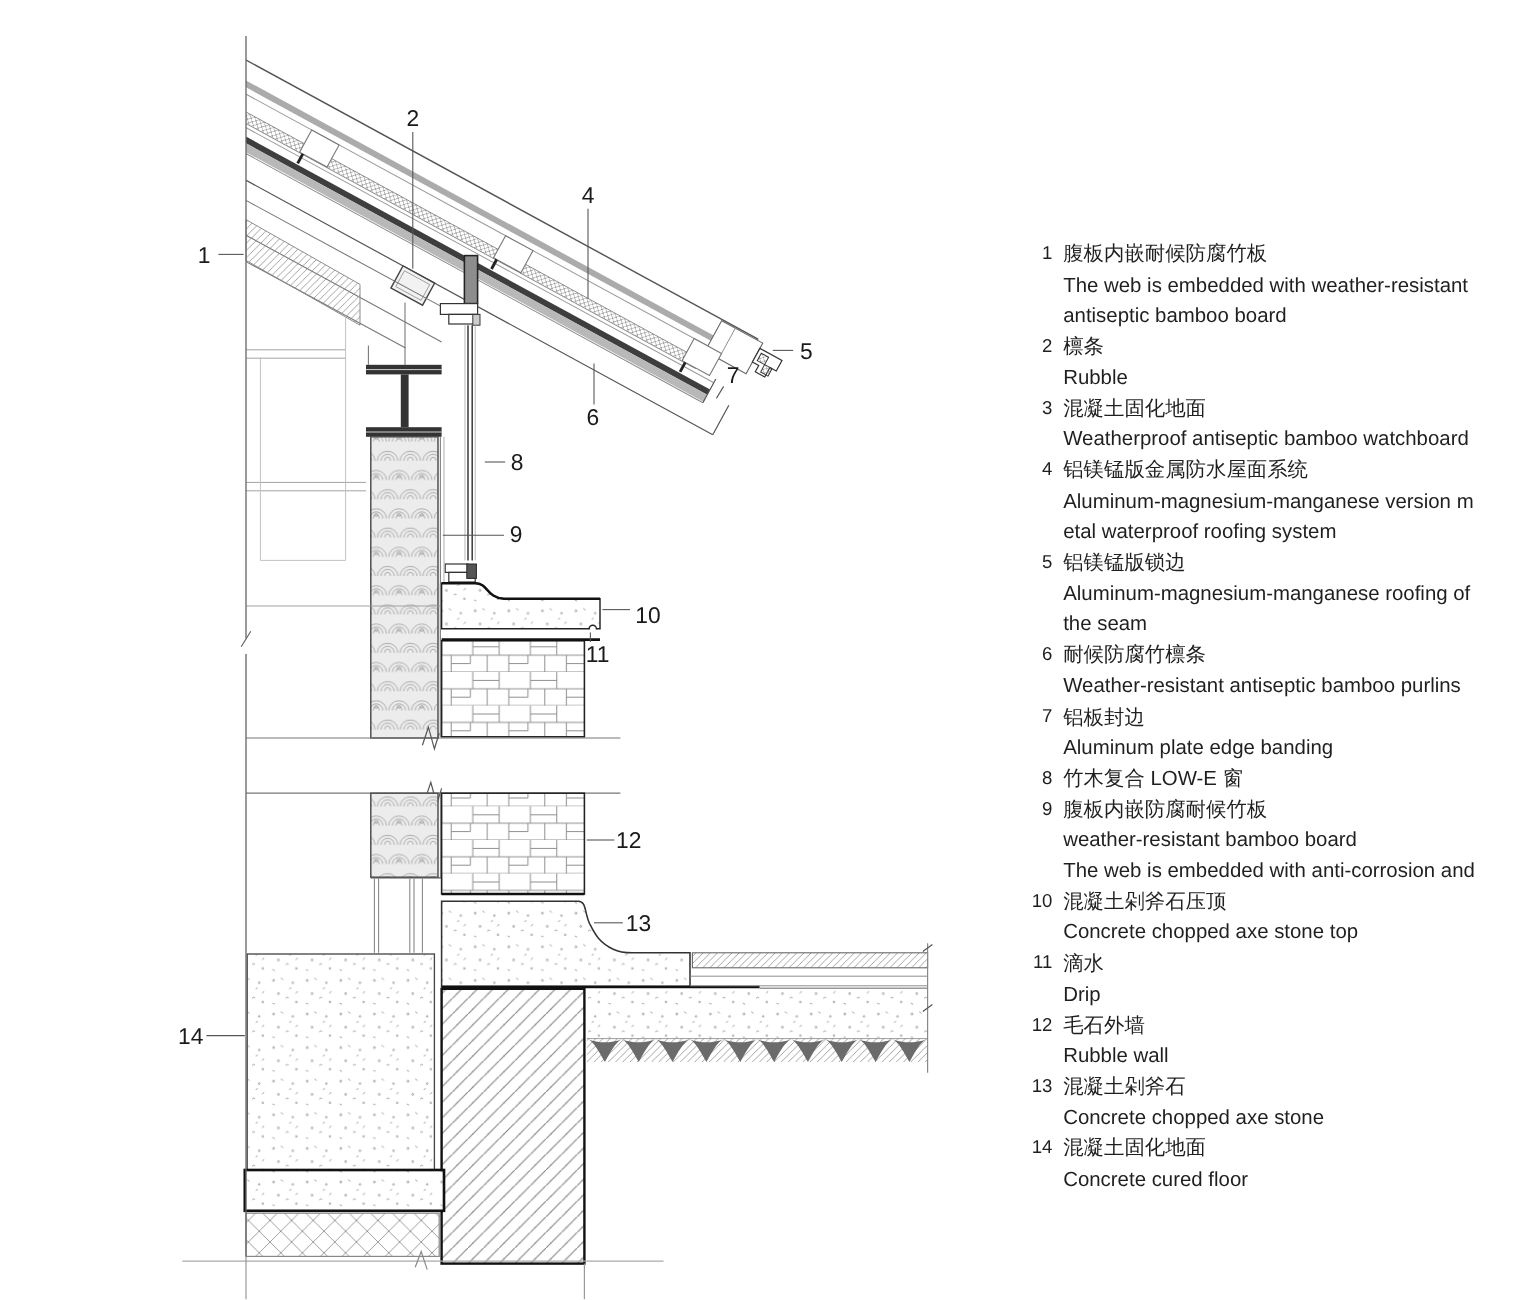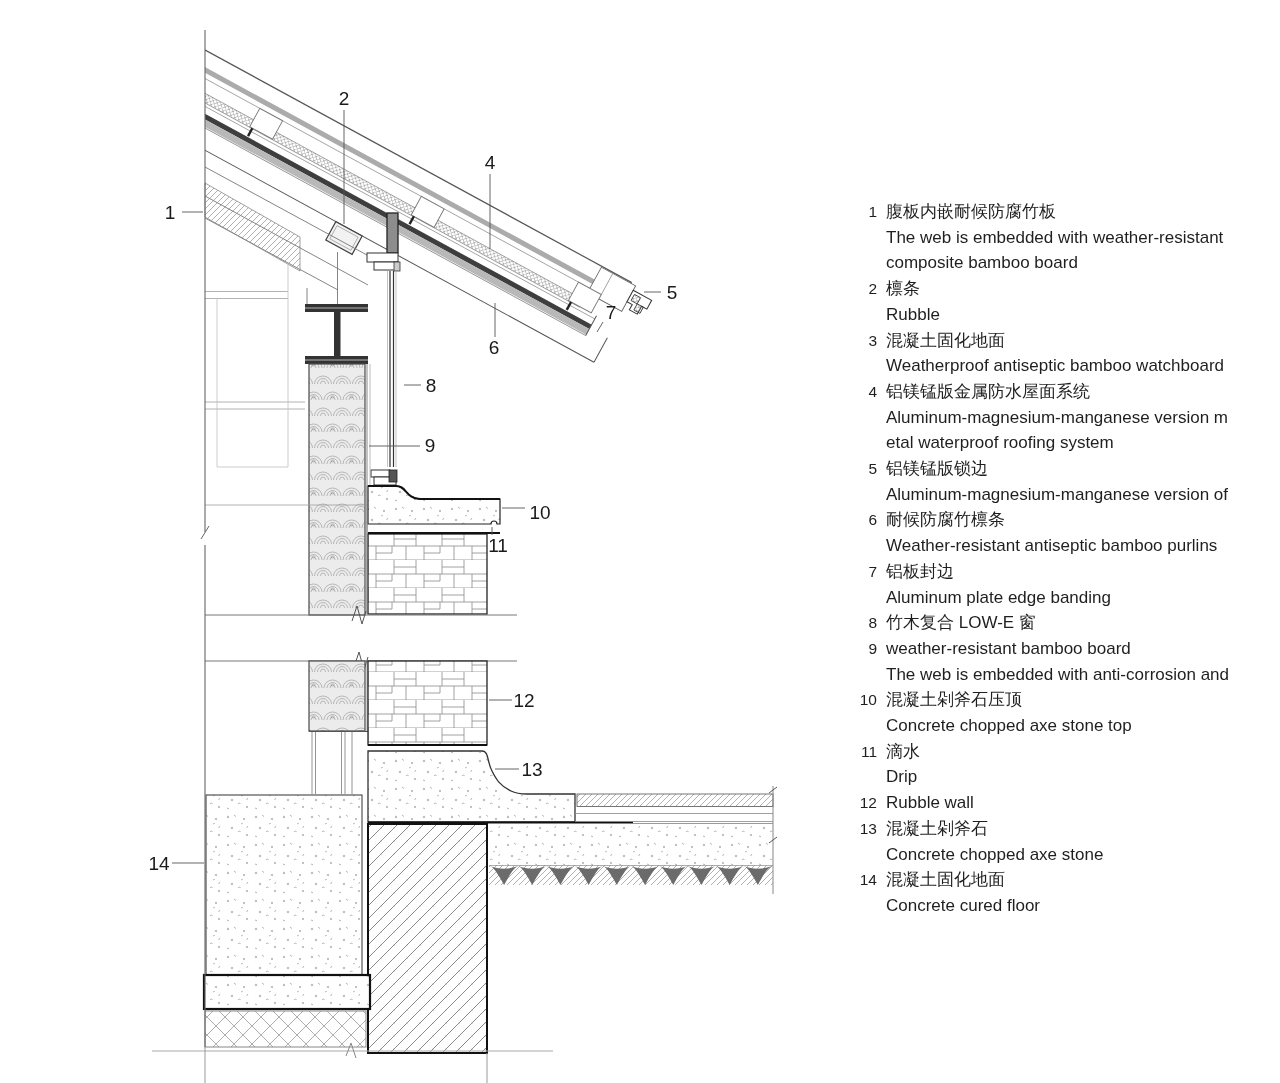--- a/index.html
+++ b/index.html
@@ -267,21 +267,21 @@
       <text class="callout" x="159" y="870">14</text>
     </g>
   </svg>
 
   <div id="legend">
       <div class="lg-row">
         <div class="lg-num">1</div>
         <div class="lg-txt">
           <div class="lg-zh">腹板内嵌耐候防腐竹板</div>
           <div class="lg-en">The web is embedded with weather-resistant</div>
-          <div class="lg-en">composite bamboo board</div>
+          <div class="lg-en">antiseptic bamboo board</div>
         </div>
       </div>
       <div class="lg-row">
         <div class="lg-num">2</div>
         <div class="lg-txt">
           <div class="lg-zh">檩条</div>
           <div class="lg-en">Rubble</div>
         </div>
       </div>
       <div class="lg-row">
@@ -296,21 +296,22 @@
         <div class="lg-txt">
           <div class="lg-zh">铝镁锰版金属防水屋面系统</div>
           <div class="lg-en">Aluminum-magnesium-manganese version m</div>
           <div class="lg-en">etal waterproof roofing system</div>
         </div>
       </div>
       <div class="lg-row">
         <div class="lg-num">5</div>
         <div class="lg-txt">
           <div class="lg-zh">铝镁锰版锁边</div>
-          <div class="lg-en">Aluminum-magnesium-manganese version of</div>
+          <div class="lg-en">Aluminum-magnesium-manganese roofing of</div>
+          <div class="lg-en">the seam</div>
         </div>
       </div>
       <div class="lg-row">
         <div class="lg-num">6</div>
         <div class="lg-txt">
           <div class="lg-zh">耐候防腐竹檩条</div>
           <div class="lg-en">Weather-resistant antiseptic bamboo purlins</div>
         </div>
       </div>
       <div class="lg-row">
@@ -322,20 +323,21 @@
       </div>
       <div class="lg-row">
         <div class="lg-num">8</div>
         <div class="lg-txt">
           <div class="lg-zh">竹木复合 LOW-E 窗</div>
         </div>
       </div>
       <div class="lg-row">
         <div class="lg-num">9</div>
         <div class="lg-txt">
+          <div class="lg-zh">腹板内嵌防腐耐候竹板</div>
           <div class="lg-en">weather-resistant bamboo board</div>
           <div class="lg-en">The web is embedded with anti-corrosion and</div>
         </div>
       </div>
       <div class="lg-row">
         <div class="lg-num">10</div>
         <div class="lg-txt">
           <div class="lg-zh">混凝土剁斧石压顶</div>
           <div class="lg-en">Concrete chopped axe stone top</div>
         </div>
@@ -343,20 +345,21 @@
       <div class="lg-row">
         <div class="lg-num">11</div>
         <div class="lg-txt">
           <div class="lg-zh">滴水</div>
           <div class="lg-en">Drip</div>
         </div>
       </div>
       <div class="lg-row">
         <div class="lg-num">12</div>
         <div class="lg-txt">
+          <div class="lg-zh">毛石外墙</div>
           <div class="lg-en">Rubble wall</div>
         </div>
       </div>
       <div class="lg-row">
         <div class="lg-num">13</div>
         <div class="lg-txt">
           <div class="lg-zh">混凝土剁斧石</div>
           <div class="lg-en">Concrete chopped axe stone</div>
         </div>
       </div>

